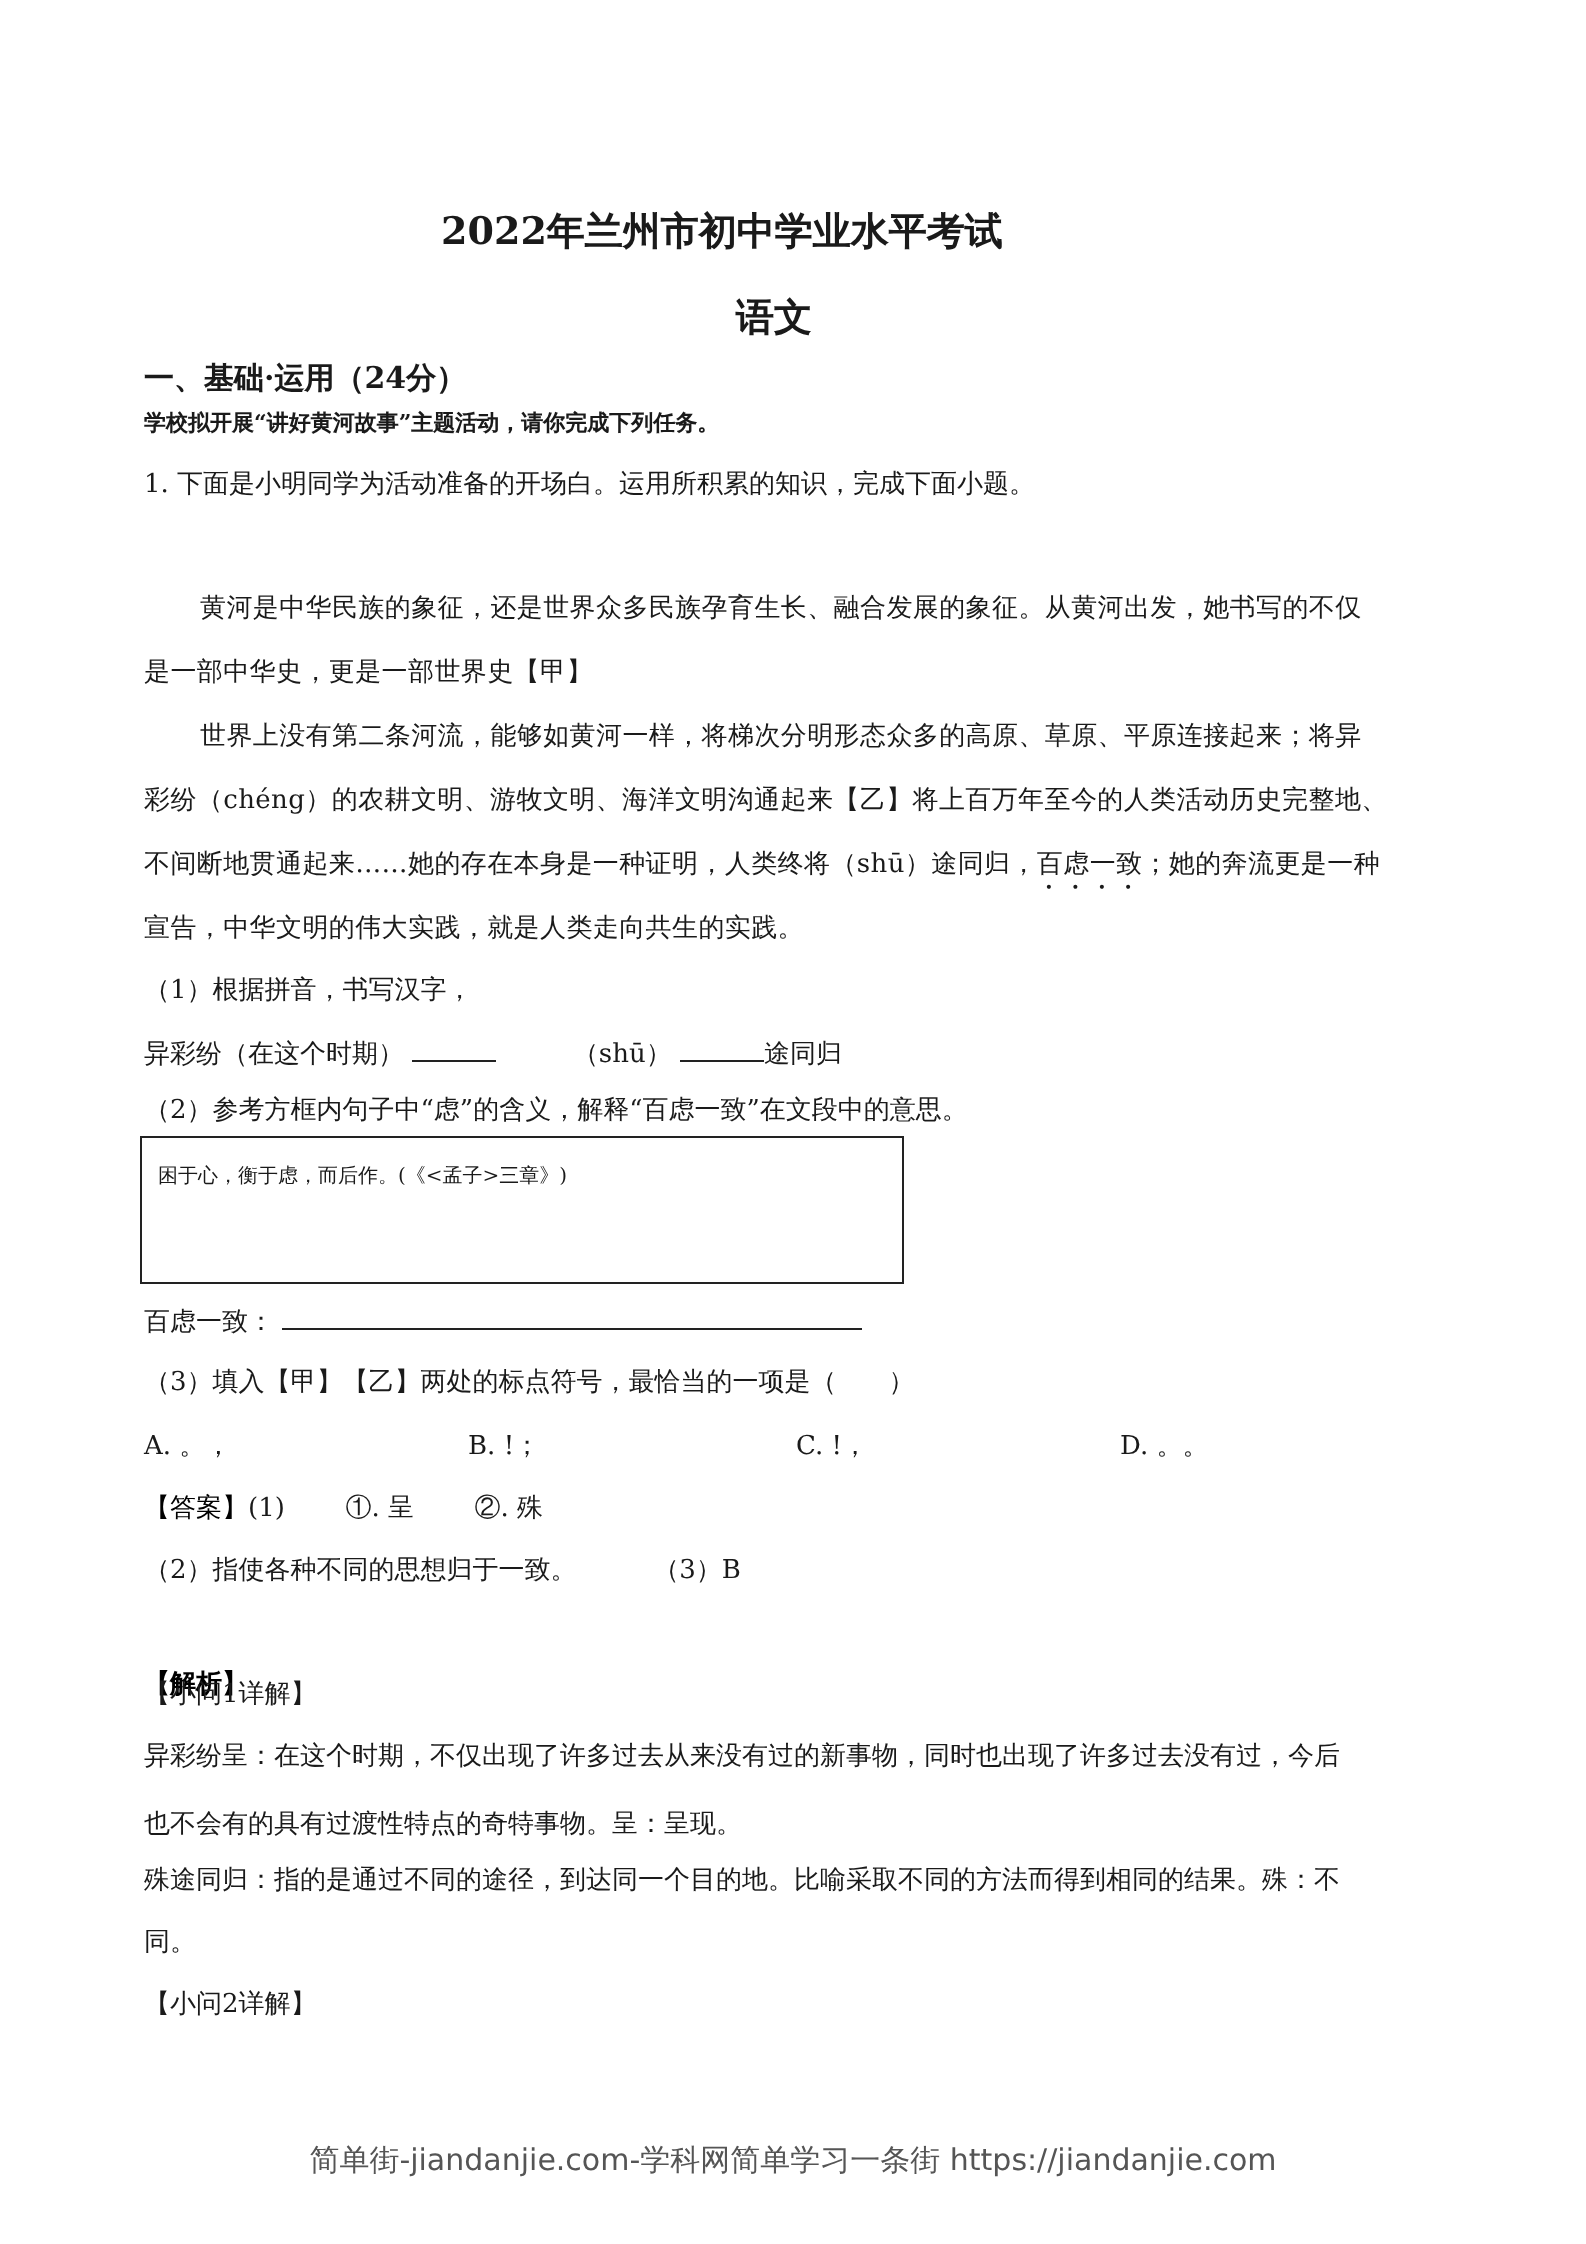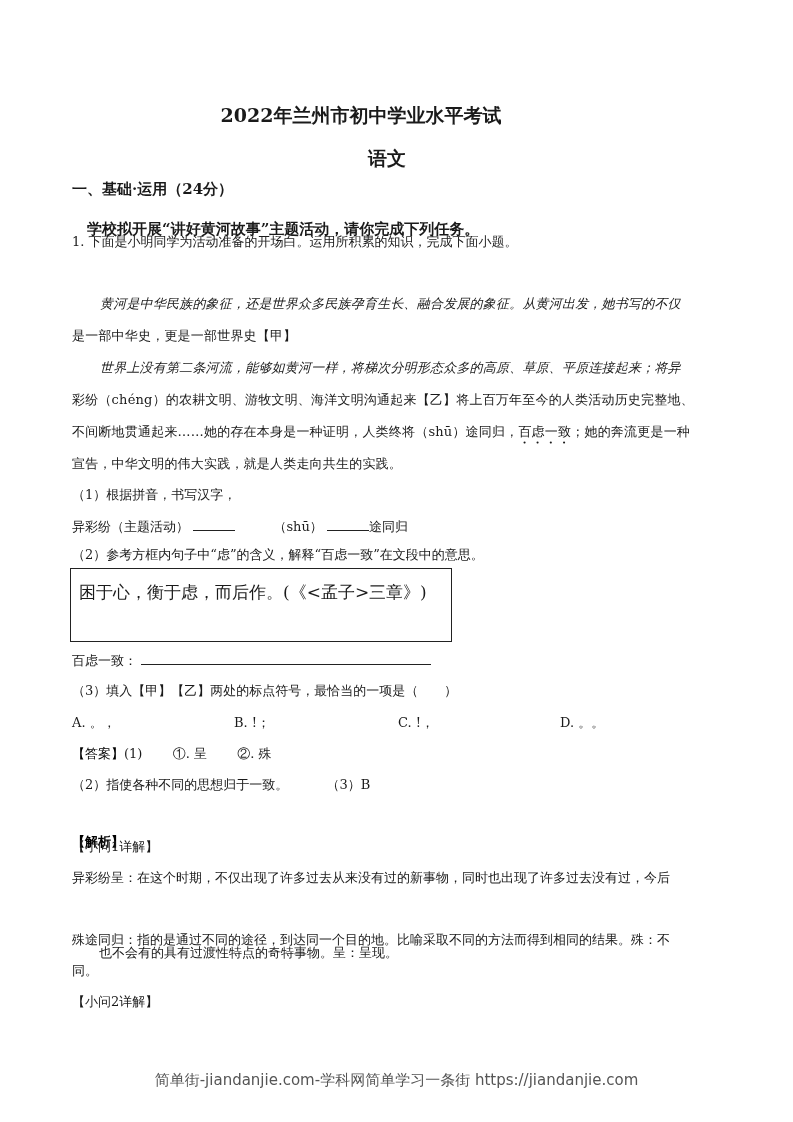--- a/index.html
+++ b/index.html
@@ -2,27 +2,27 @@
 <html><head>
 <meta charset="utf-8">
 <style>
   html, body { margin:0; padding:0; background:#ffffff; }
   body { width:793px; height:1122px; position:relative; overflow:hidden;
          font-family:"DejaVu Serif","Liberation Serif",serif; color:#1a1a1a; }
   .abs { position:absolute; white-space:nowrap; }
   .title { left:0; width:722px; text-align:center; font-weight:bold; font-size:19px; top:103px; }
   .subject { left:0; width:774px; text-align:center; font-weight:bold; font-size:19px; top:146px; }
   .sec { left:72px; top:180px; font-weight:bold; font-size:15px; }
-  .task { left:87px; top:204px; font-weight:bold; font-size:15px;margin-top:16px; }
+  .task { left:72px; top:204px; font-weight:bold; font-size:11px; }
   .q { font-size:13px; left:72px; }
   .passage { font-size:13px; left:72px; width:650px; letter-spacing:0.2px; }
-  .indent { padding-left:28px;font-style:italic; }
+  .indent { padding-left:28px; }
   .box { position:absolute; left:70px; top:568px; width:380px; height:72px;
          border:1.5px solid #222; }
-  .box div { position:absolute; left:8px; font-size:17px; white-space:nowrap; }
+  .box div { position:absolute; left:8px; font-size:10px; white-space:nowrap; }
   .blank { display:inline-block; border-bottom:1px solid #222; height:13px; vertical-align:baseline; }
   .blue { color:#000000; }
   .footer { left:0; width:793px; text-align:center; font-size:15px; color:#555;
             top:1071px; font-family:"DejaVu Sans","Liberation Sans",sans-serif; }
   .dotted { text-emphasis: dot; -webkit-text-emphasis: dot; text-emphasis-position: under; -webkit-text-emphasis-position: under; }
 </style>
 </head>
 <body>
 
 <div class="abs title">2022年兰州市初中学业水平考试</div>
@@ -37,21 +37,21 @@
 <div class="abs passage" style="top:327px;">是一部中华史，更是一部世界史【甲】</div>
 <div class="abs passage indent" style="top:359px;">世界上没有第二条河流，能够如黄河一样，将梯次分明形态众多的高原、草原、平原连接起来；将异</div>
 <div class="abs passage" style="top:391px;">彩纷（chéng）的农耕文明、游牧文明、海洋文明沟通起来【乙】将上百万年至今的人类活动历史完整地、</div>
 <div class="abs passage" style="top:423px;">
   <span>不间断地贯通起来……她的存在本身是一种证明，人类终将（shū）途同归，</span><span class="dotted">百虑一致</span><span>；她的奔流更是一种</span>
 </div>
 <div class="abs passage" style="top:455px;">宣告，中华文明的伟大实践，就是人类走向共生的实践。</div>
 
 <div class="abs q" style="top:486px;">（1）根据拼音，书写汉字，</div>
 <div class="abs q" style="top:517px;">
-  <span>异彩纷（主题活动）</span>
+  <span>异彩纷（在这个时期）</span>
   <span class="blank" style="width:42px;"></span>
   <span style="display:inline-block;width:30px;"></span>
   <span>（shū）</span>
   <span class="blank" style="width:42px;"></span><span>途同归</span>
 </div>
 
 <div class="abs q" style="top:546px;">（2）参考方框内句子中“虑”的含义，解释“百虑一致”在文段中的意思。</div>
 <div class="box">
   <div style="top:12px;">困于心，衡于虑，而后作。(《&lt;孟子&gt;三章》)</div>
 </div>
@@ -75,18 +75,18 @@
 </div>
 <div class="abs q" style="top:776px;">
   <span>（2）指使各种不同的思想归于一致。</span>
   <span style="display:inline-block;width:30px;"></span>
   <span>（3）B</span>
 </div>
 
 <div class="abs q blue" style="top:833px;font-weight:bold;">【解析】</div>
 <div class="abs q" style="top:838px;">【小问1详解】</div>
 <div class="abs q" style="top:869px;">异彩纷呈：在这个时期，不仅出现了许多过去从来没有过的新事物，同时也出现了许多过去没有过，今后</div>
-<div class="abs q" style="top:944px;margin-left:27px;">也不会有的具有过渡性特点的奇特事物。呈：呈现。</div>
+<div class="abs q" style="top:903px;">也不会有的具有过渡性特点的奇特事物。呈：呈现。</div>
 <div class="abs q" style="top:931px;">殊途同归：指的是通过不同的途径，到达同一个目的地。比喻采取不同的方法而得到相同的结果。殊：不</div>
 <div class="abs q" style="top:962px;">同。</div>
 <div class="abs q" style="top:993px;">【小问2详解】</div>
 
 <div class="abs footer">简单街-jiandanjie.com-学科网简单学习一条街 https://jiandanjie.com</div>
 
 </body></html>

